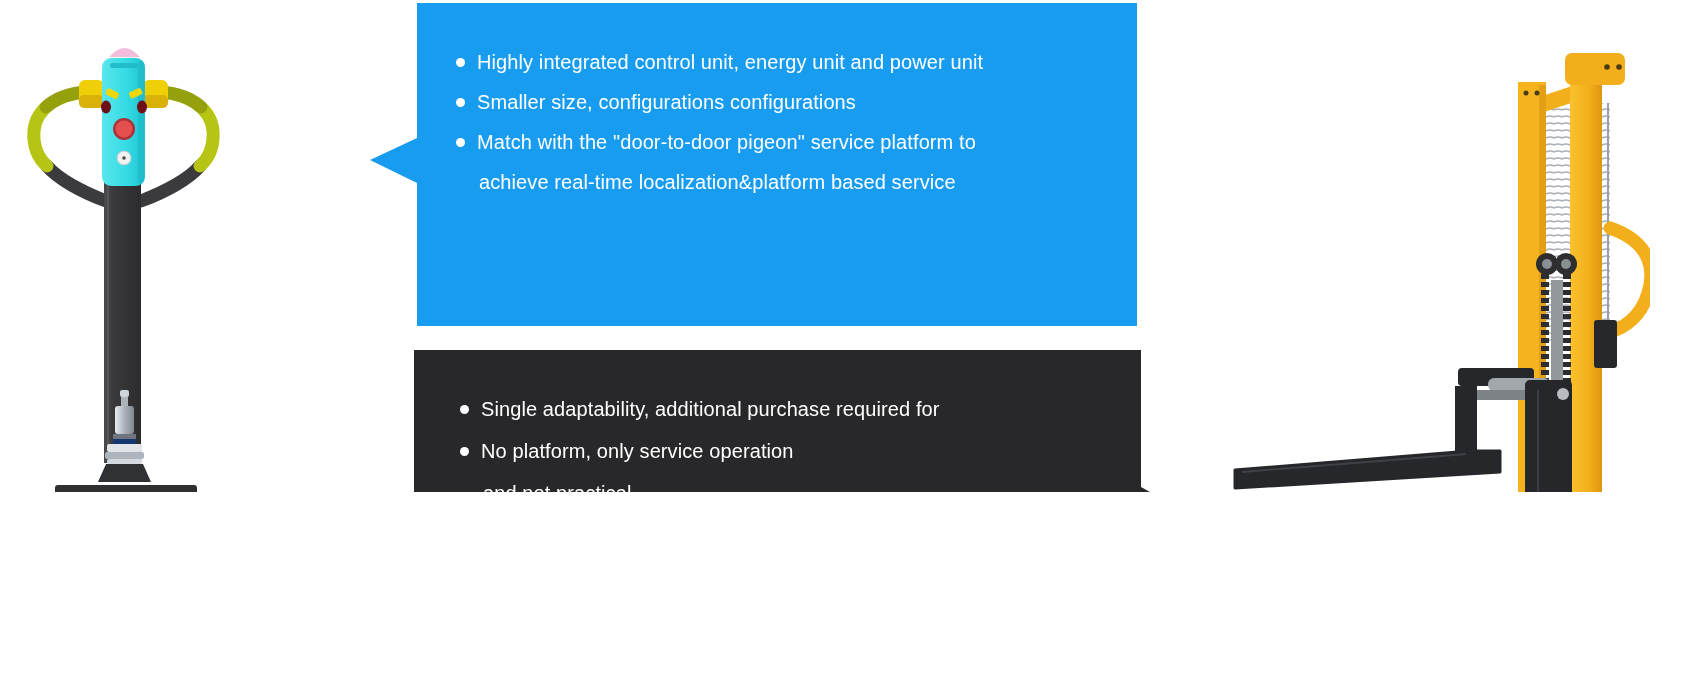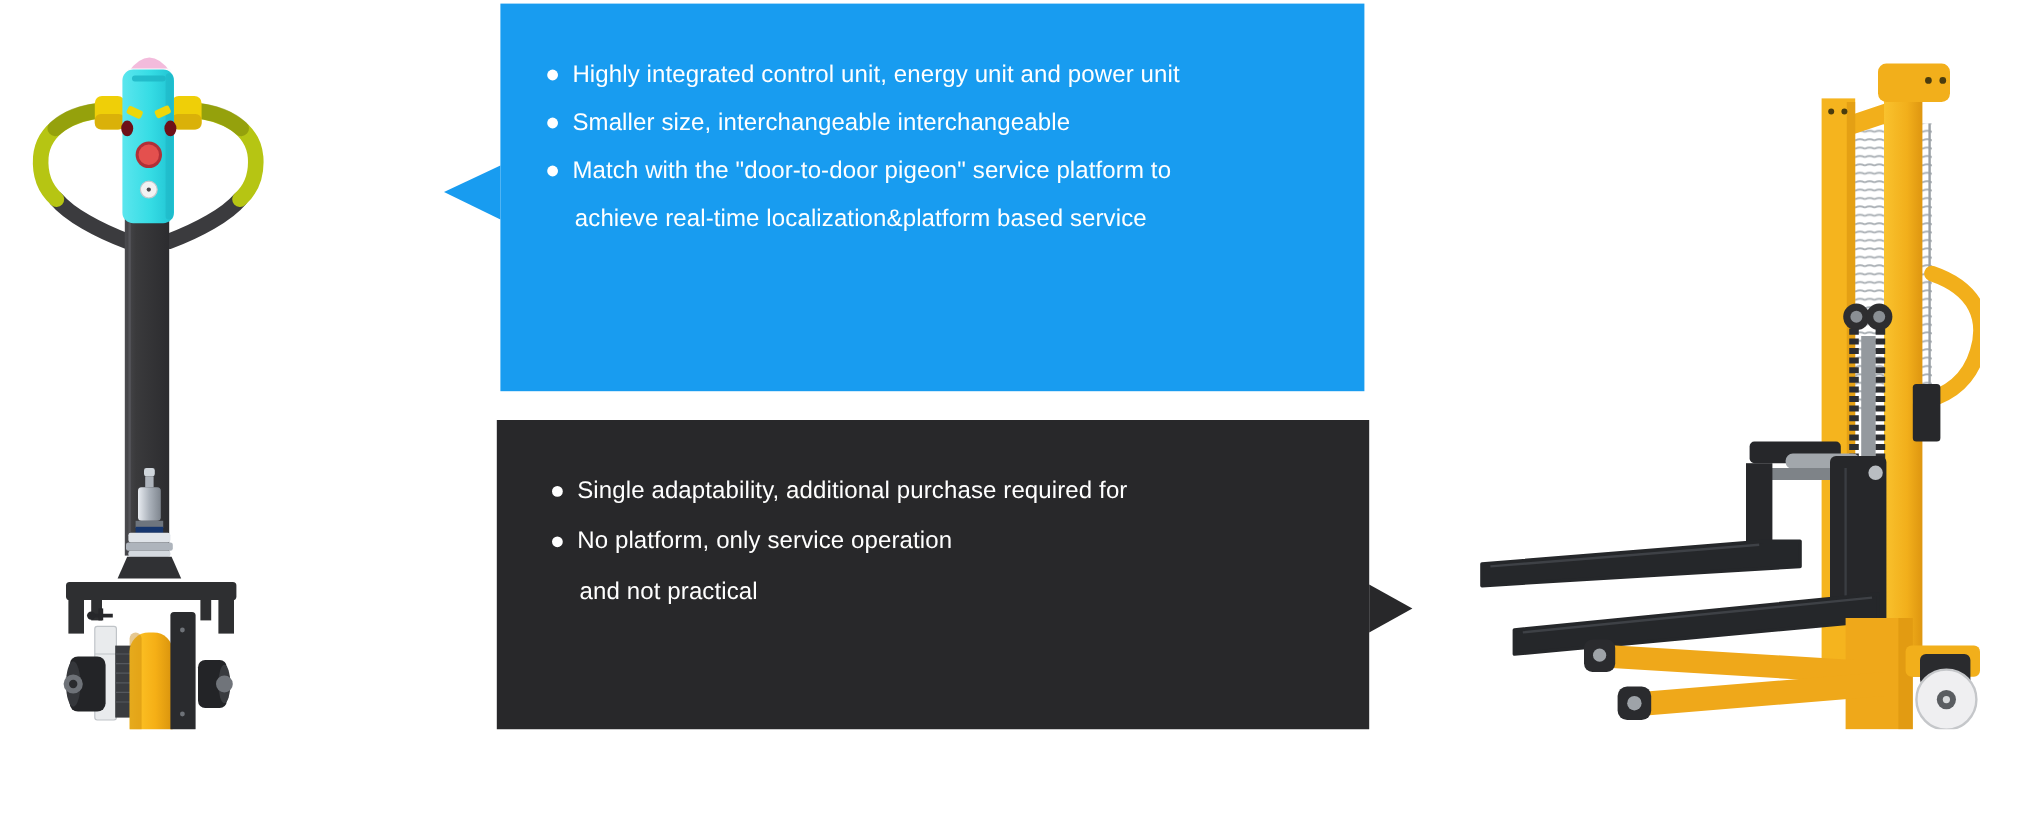--- a/index.html
+++ b/index.html
@@ -1,18 +1,18 @@
 <!DOCTYPE html>
 <html><head>
 <meta charset="utf-8">
 <style>
   html,body{margin:0;padding:0;background:#ffffff;}
   #stage{
     position:relative;
-    width:1688px;height:608px;
+    width:1688px;height:492px;
     background:#ffffff;
     overflow:hidden;
     font-family:"Liberation Sans", sans-serif;
   }
   .product-svg{position:absolute;}
   #left-product{left:20px;top:35px;}
   #right-product{left:1170px;top:45px;}
 
   .bubble{
     position:absolute;
@@ -160,21 +160,21 @@
 
   <div class="bubble advantages" style="--bg: #189CF0;">
     <div class="arrow-left"></div>
     <div class="bubble-content">
         <div class="bullet-line">
           <span class="bullet-dot"></span>
           <span>Highly integrated control unit, energy unit and power unit</span>
         </div>
         <div class="bullet-line">
           <span class="bullet-dot"></span>
-          <span>Smaller size, interchangeable interchangeable</span>
+          <span>Smaller size, configurations configurations</span>
         </div>
         <div class="bullet-line">
           <span class="bullet-dot"></span>
           <span>Match with the "door-to-door pigeon" service platform to</span>
         </div>
         <div class="bullet-line cont">
           <span>achieve real-time localization&amp;platform based service</span>
         </div>
       </div>
   </div>

